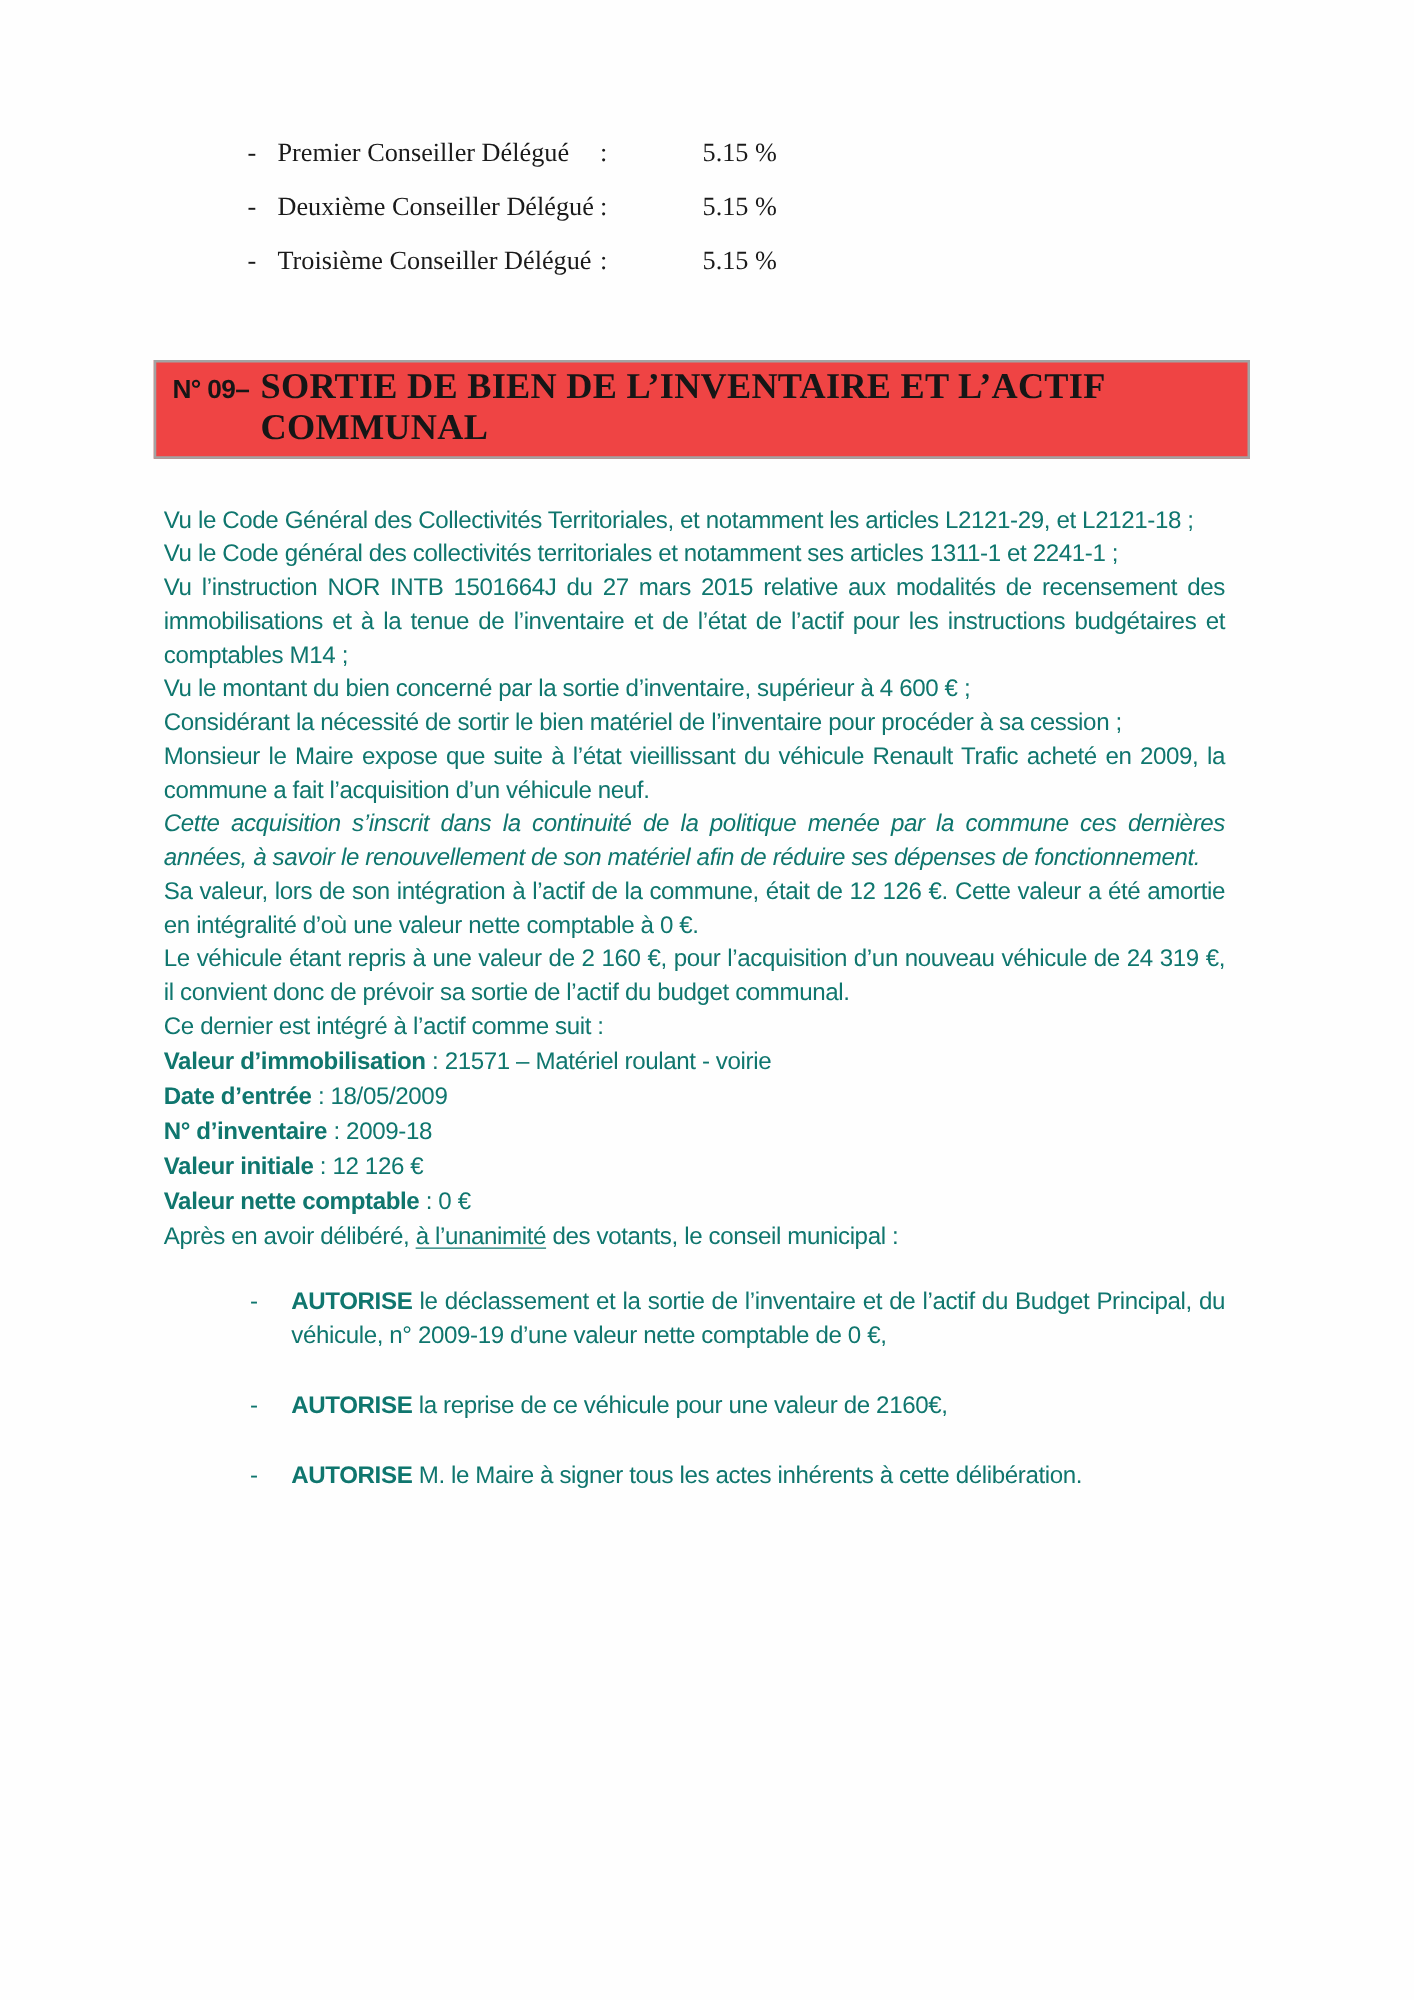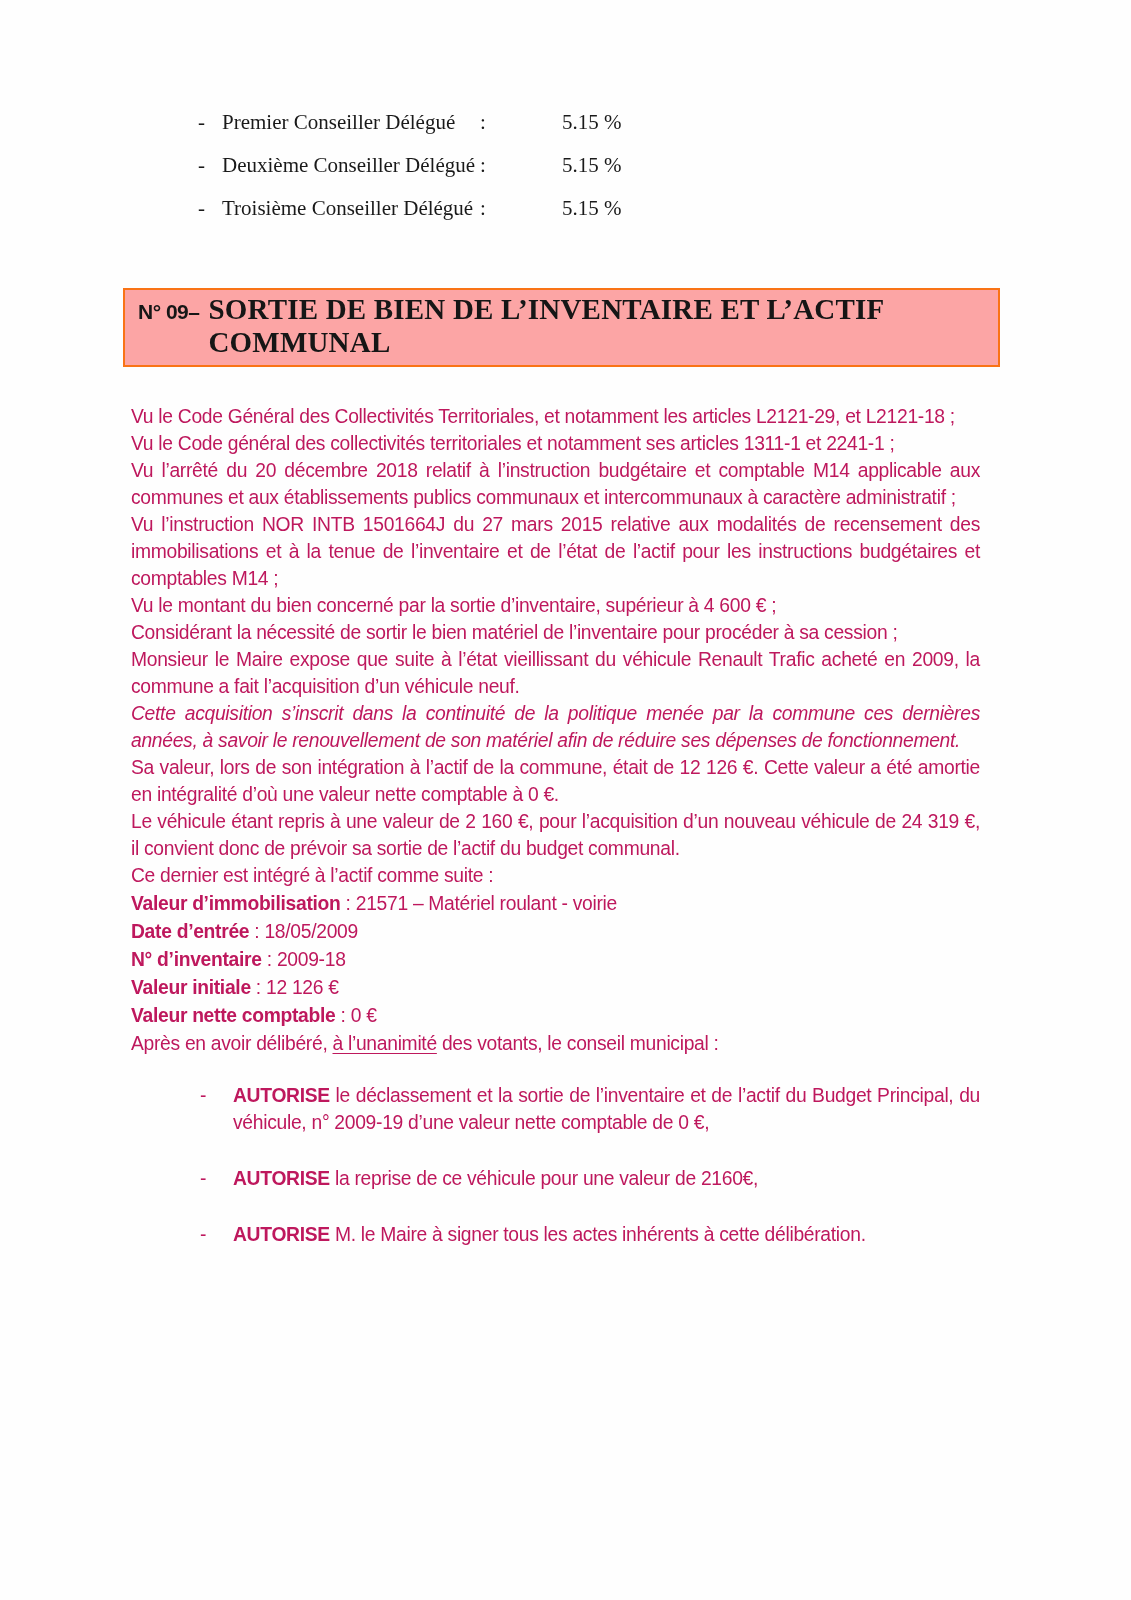--- a/index.html
+++ b/index.html
@@ -23,26 +23,26 @@
   }
   .delegate-row { display: flex; height: 43px; align-items: flex-start; }
   .d-dash  { width: 24px; }
   .d-label { width: 258px; }
   .d-colon { width: 82px; }
   .d-value { }
 
   
   .section-box {
     margin: 49px 131px 0 123px;
-    border: 2px solid #f97316;
+    border: 2px solid #a3a3a3;
     padding: 3px 12px 6px 13px;
     display: flex;
     gap: 9px;
     align-items: baseline;
-    background: #fca5a5;
+    background: #ef4444;
   }
   .sec-num {
     font-family: "Liberation Sans", sans-serif;
     font-weight: 700;
     font-size: 21px;
     letter-spacing: -0.5px;
     white-space: pre;
   }
   .sec-title {
     font-family: "Liberation Serif", serif;
@@ -53,21 +53,21 @@
   }
 
   
   .doc-body {
     margin: 36px 151px 0 131px;
     font-family: "Liberation Sans", sans-serif;
     font-size: 19.3px;
     line-height: 27px;
     letter-spacing: -0.3px;
     text-align: justify;
-    color: #be185d;
+    color: #0f766e;
   }
   .doc-body p { margin: 0; }
   .p-montant     { margin-top: 22px; }
   .p-considerant { margin-top: 27px; }
   .p-expose      { margin-top: 27px; }
   .p-acquisition { margin-top: 27px; font-style: italic; }
   .p-valeur      { margin-top: 27px; }
   .p-reprise     { margin-top: 19px; }
   .p-intro       { margin-top: 41px; line-height: 28px; }
   .field         { line-height: 28px; }
@@ -110,31 +110,30 @@
 
   <div class="section-box">
     <span class="sec-num">N° 09–</span>
     <span class="sec-title">SORTIE DE BIEN DE L’INVENTAIRE ET L’ACTIF  COMMUNAL</span>
   </div>
 
   <div class="doc-body">
 
     <p class="p-visa">Vu le Code Général des Collectivités Territoriales, et notamment les articles L2121-29, et L2121-18 ;</p>
     <p class="p-visa">Vu le Code général des collectivités territoriales et notamment ses articles 1311-1 et 2241-1 ;</p>
-    <p class="p-visa">Vu l’arrêté du 20 décembre 2018 relatif à l’instruction budgétaire et comptable M14 applicable aux communes et aux établissements publics communaux et intercommunaux à caractère administratif ;</p>
     <p class="p-visa">Vu l’instruction NOR INTB 1501664J du 27 mars 2015 relative aux modalités de recensement des immobilisations et à la tenue de l’inventaire et de l’état de l’actif pour les instructions budgétaires et comptables M14 ;</p>
 
     <p class="p-montant">Vu le montant du bien concerné par la sortie d’inventaire, supérieur à 4 600 € ;</p>
     <p class="p-considerant">Considérant la nécessité de sortir le bien matériel de l’inventaire pour procéder à sa cession ;</p>
     <p class="p-expose">Monsieur le Maire expose que suite à l’état vieillissant du véhicule Renault Trafic acheté en 2009, la commune a fait l’acquisition d’un véhicule neuf.</p>
     <p class="p-acquisition">Cette acquisition s’inscrit dans la continuité de la politique menée par la commune ces dernières années, à savoir le renouvellement de son matériel afin de réduire ses dépenses de fonctionnement.</p>
     <p class="p-valeur">Sa valeur, lors de son intégration à l’actif de la commune, était de 12 126 €. Cette valeur a été amortie en intégralité d’où une valeur nette comptable à 0 €.</p>
     <p class="p-reprise">Le véhicule étant repris à une valeur de 2 160 €, pour l’acquisition d’un nouveau véhicule de 24 319 €, il convient donc de prévoir sa sortie de l’actif du budget communal.</p>
 
-    <p class="p-intro">Ce dernier est intégré à l’actif comme suite :</p>
+    <p class="p-intro">Ce dernier est intégré à l’actif comme suit :</p>
 
     <p class="field">
       <span class="b">Valeur d’immobilisation</span><span> : </span><span>21571 – Matériel roulant - voirie</span>
     </p>
     <p class="field">
       <span class="b">Date d’entrée</span><span> : </span><span>18/05/2009</span>
     </p>
     <p class="field">
       <span class="b">N° d’inventaire</span><span> : </span><span>2009-18</span>
     </p>

